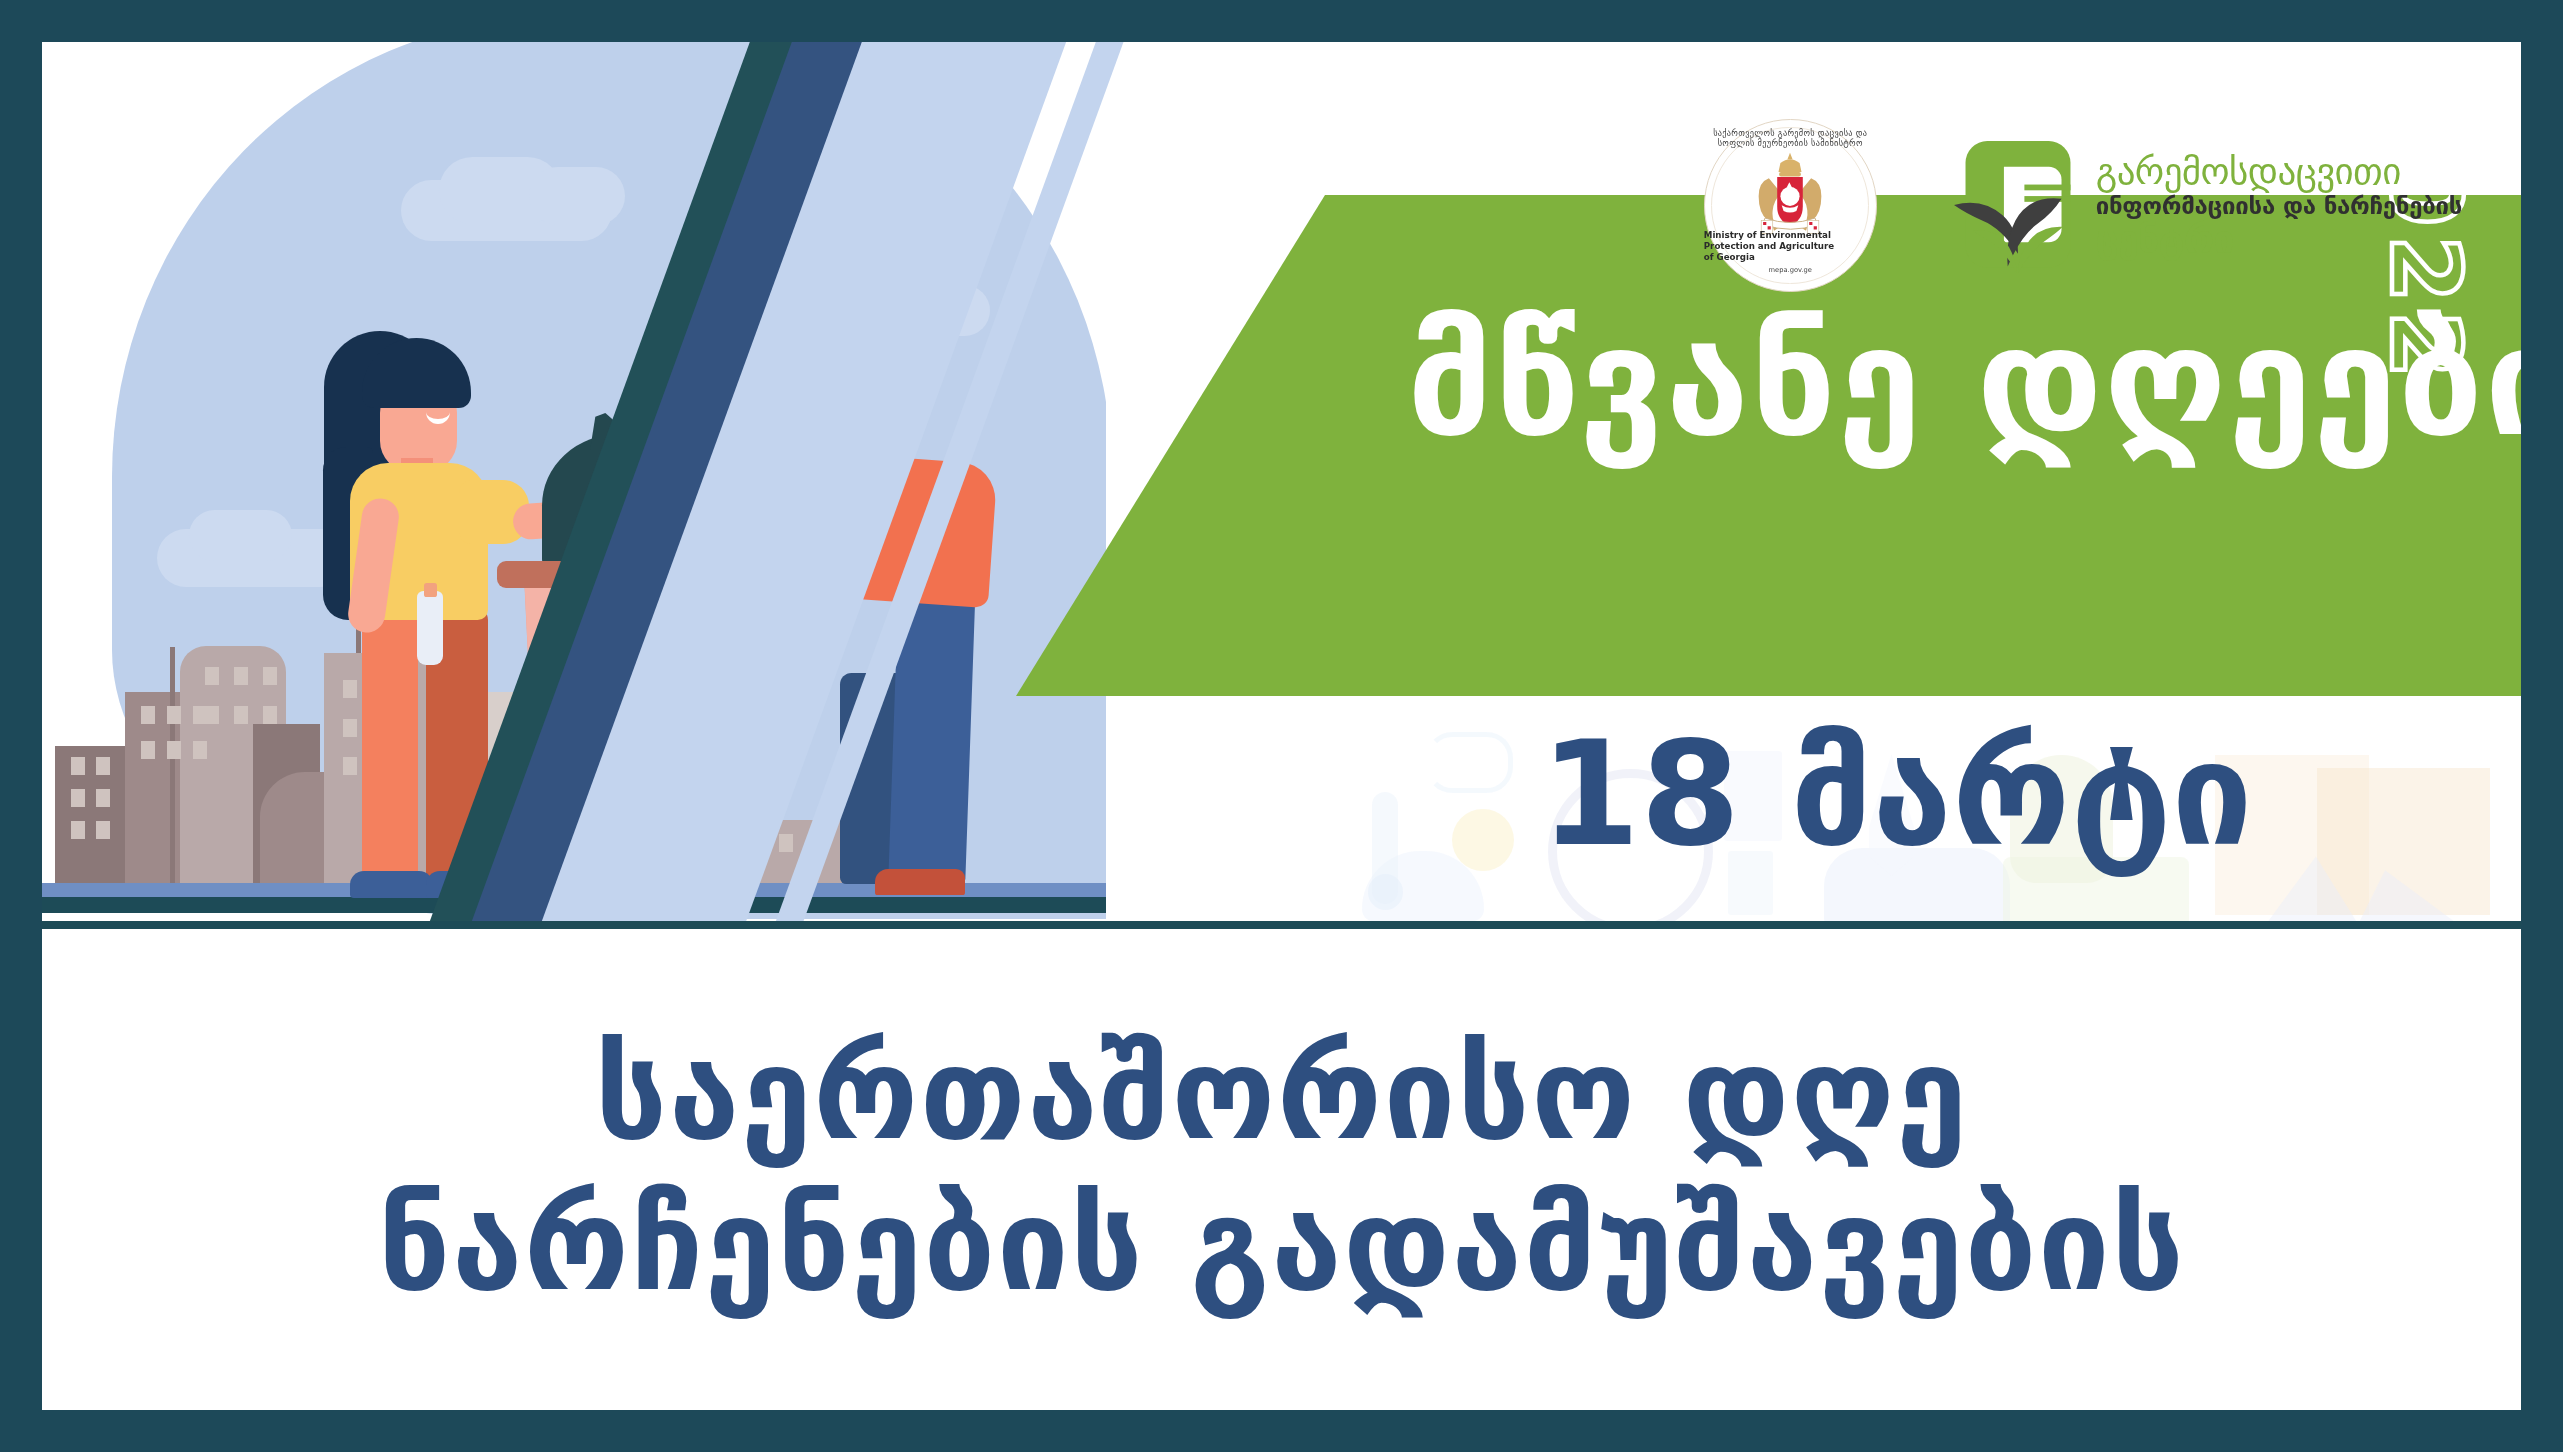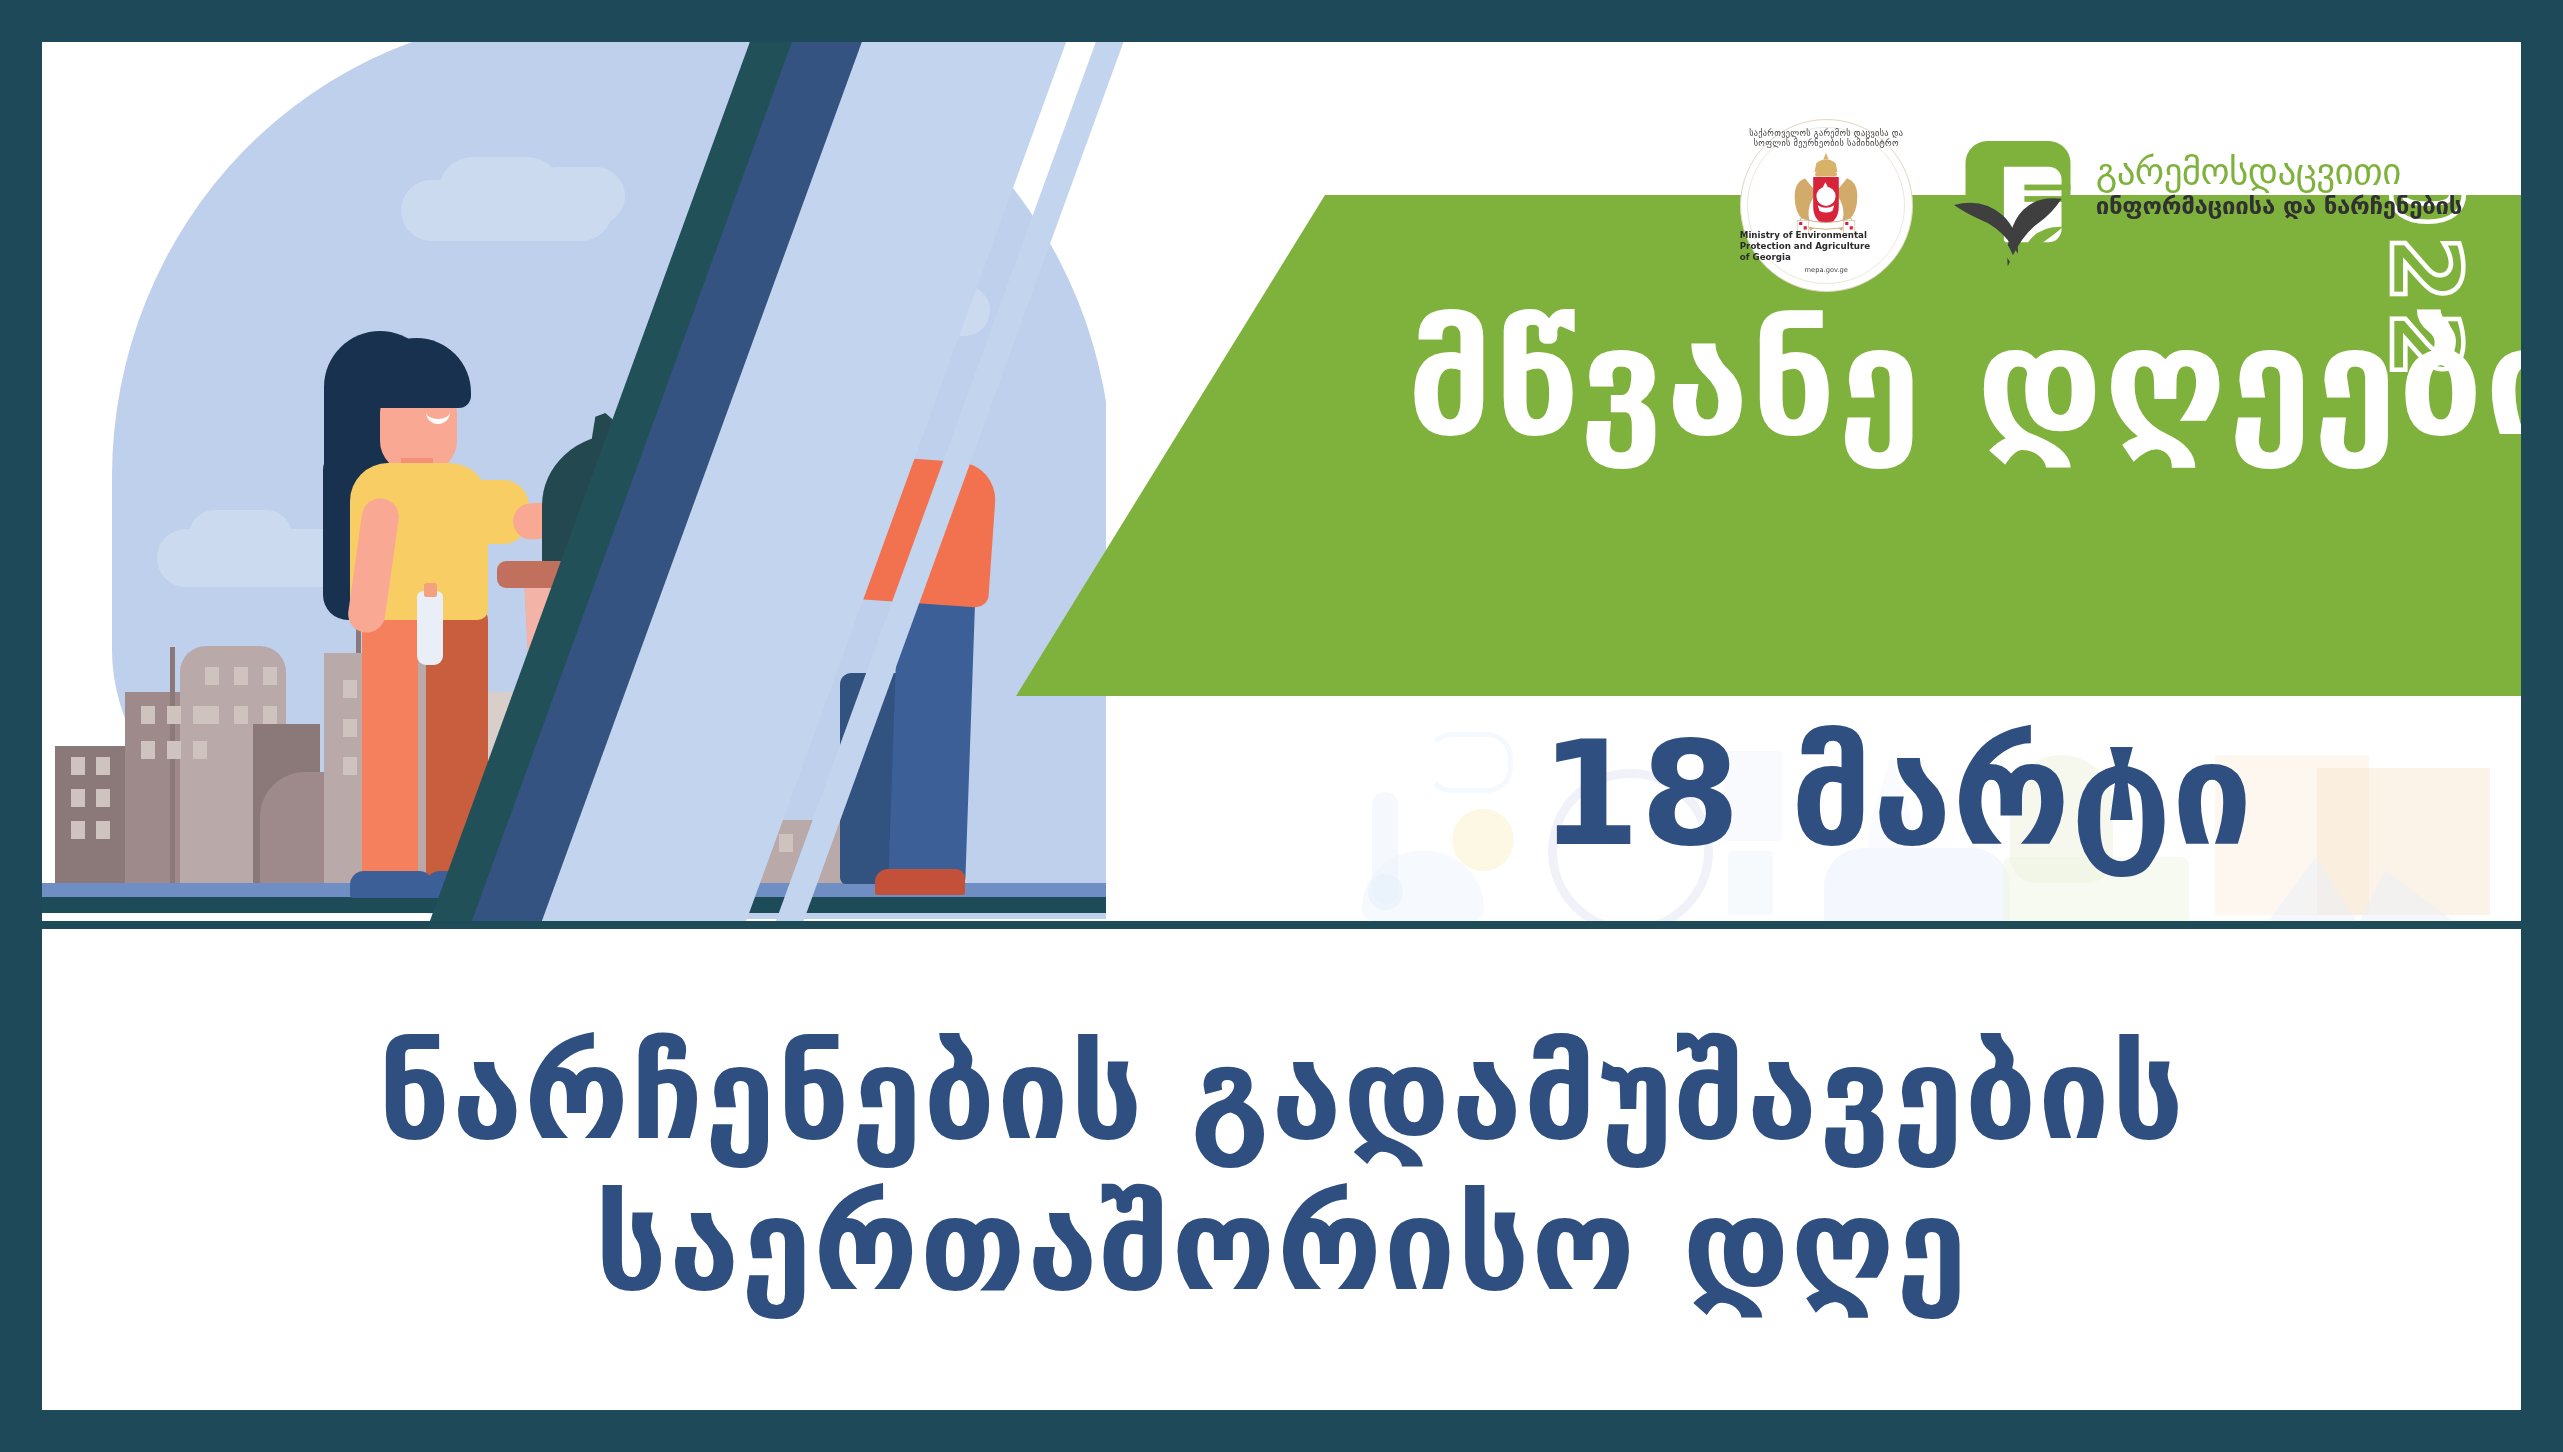--- a/index.html
+++ b/index.html
@@ -148,21 +148,21 @@
   .green-year{
     position:absolute;right:40px;top:192px;
     color:transparent;
     -webkit-text-stroke:4.5px #ffffff;
     font-size:96px;font-weight:700;letter-spacing:9px;
     transform:rotate(90deg);transform-origin:right top;
     white-space:nowrap;
   }
 
   
-  .logos{position:absolute;right:59px;top:77px;display:flex;align-items:center;gap:41px;}
+  .logos{position:absolute;right:59px;top:77px;display:flex;align-items:center;gap:77px;}
   .seal{position:relative;width:173px;height:173px;}
   .seal-ring{position:absolute;inset:0;border-radius:50%;background:#ffffff;border:1.9px solid #e2d6c4;}
   .seal-ring2{position:absolute;inset:7.7px;border-radius:50%;border:1.3px solid #efe7db;}
   .seal-geo{
     position:absolute;left:0;right:0;top:9px;text-align:center;
     font-size:8.3px;color:#3a3a3a;letter-spacing:0.3px;
   }
   .seal-crest{position:absolute;left:50%;top:31px;transform:translateX(-50%);width:96px;height:90px;}
   .seal-en{
     position:absolute;left:0;right:0;bottom:29.5px;text-align:left;
@@ -414,19 +414,19 @@
         <div class="eco eco-box2"></div>
         <div class="eco eco-mtn"></div>
         <div class="datetext">18 მარტი</div>
       </div>
 
     </div>
 
     <div class="divider"></div>
 
     <div class="bottom">
+      <div class="b-line">საერთაშორისო დღე</div>
       <div class="b-line">ნარჩენების გადამუშავების</div>
-      <div class="b-line">საერთაშორისო დღე</div>
     </div>
 
   </div>
 </div>
 
 
 </body></html>

